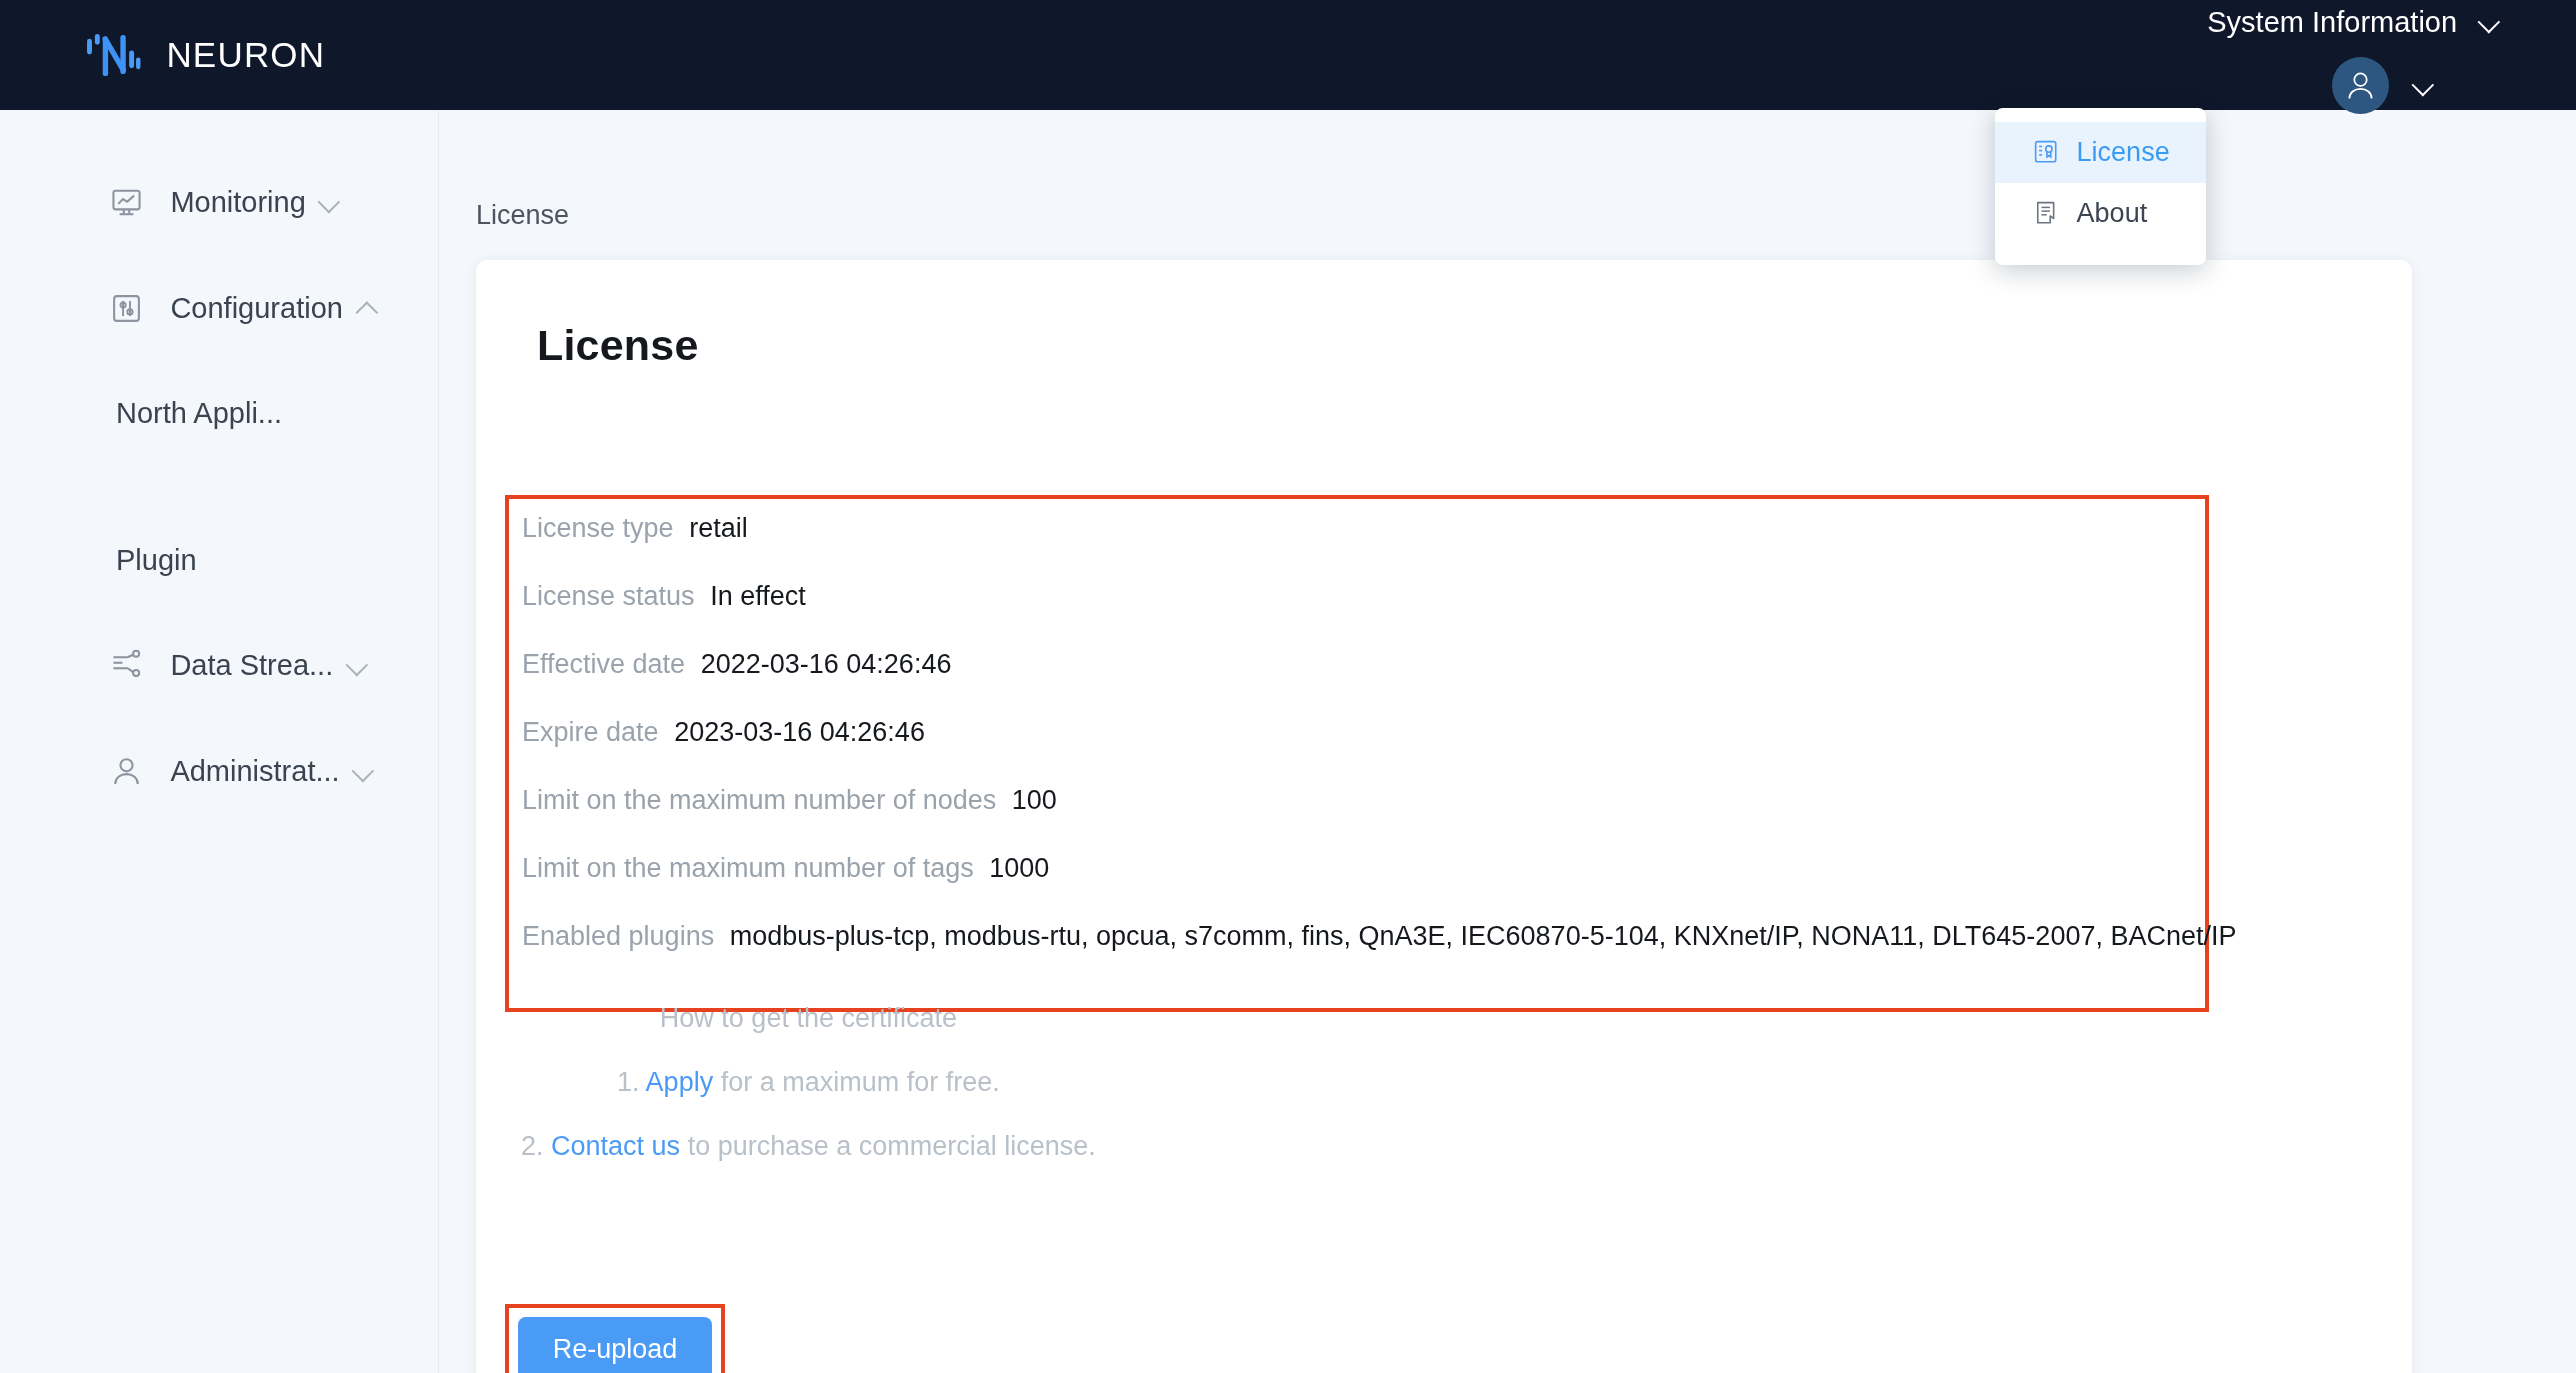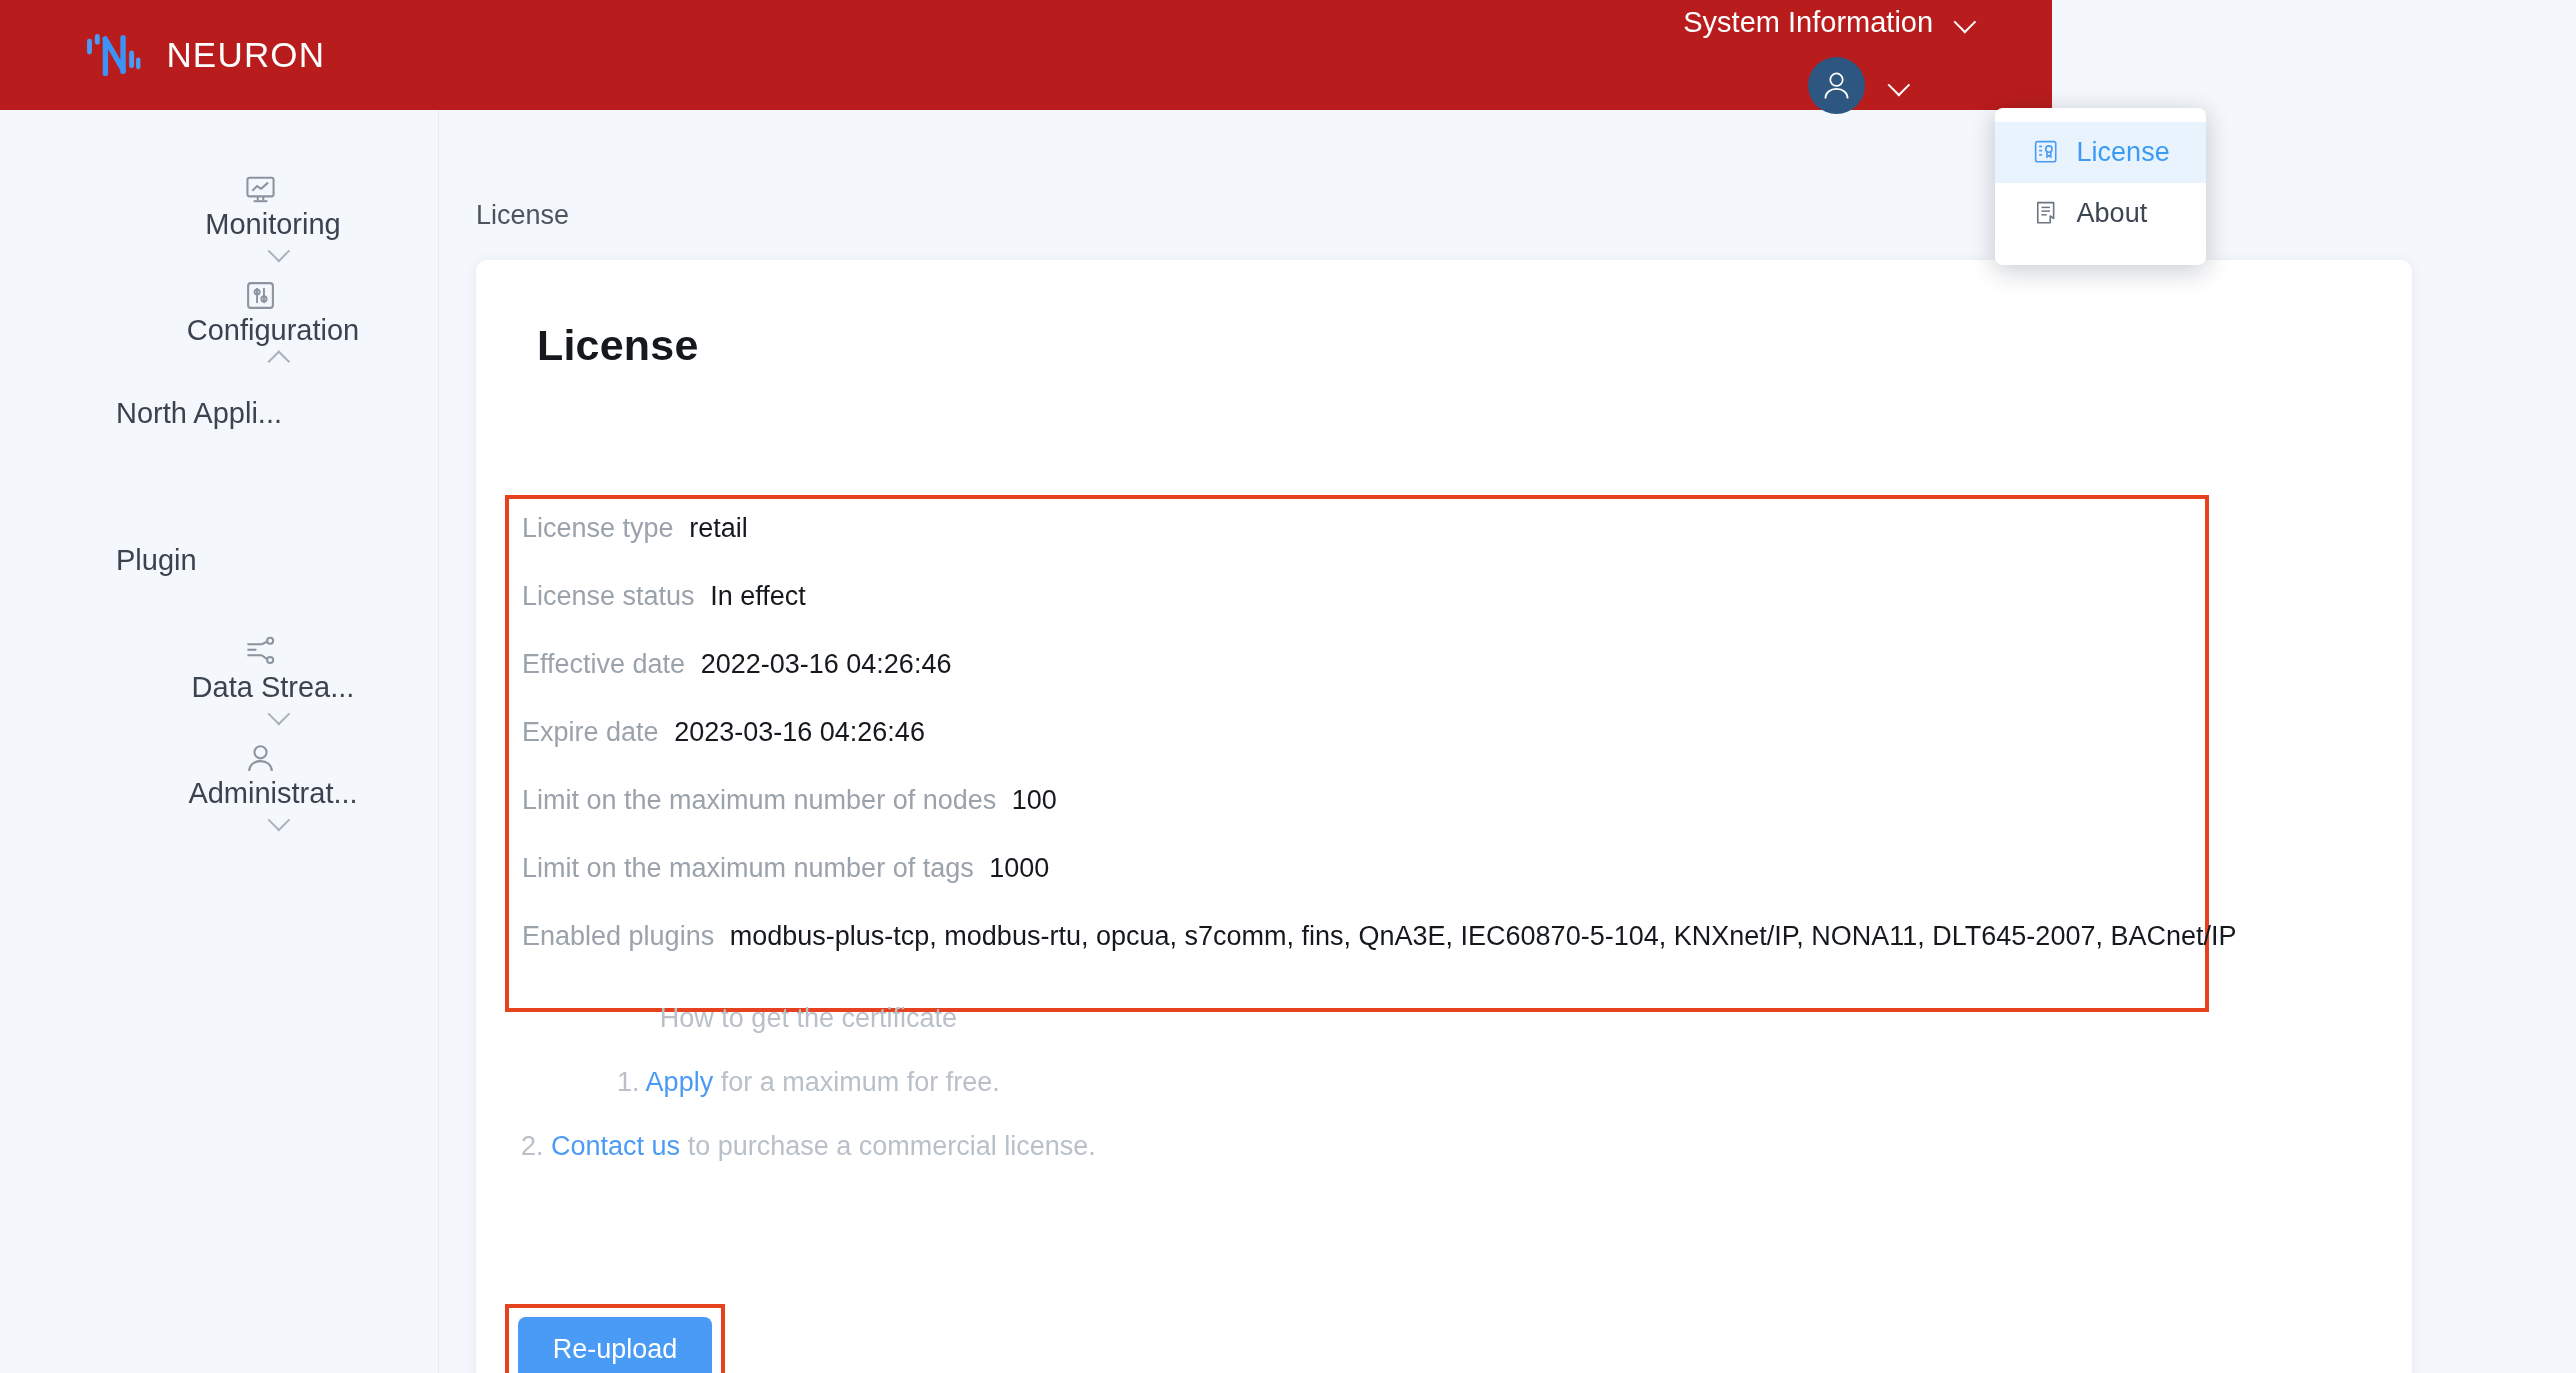--- a/index.html
+++ b/index.html
@@ -13,23 +13,23 @@
     font-family: "Liberation Sans", sans-serif;
     overflow: hidden;
     position: relative;
     -webkit-font-smoothing: antialiased;
   }
 
   
   .topbar {
     position: absolute;
     top: 0; left: 0;
-    width: 2052px;
+    width: 2576px;
     height: 110px;
-    background: #b91c1c;
+    background: #0f172a;
     display: flex;
     align-items: center;
     z-index: 40;
   }
   .brand {
     display: flex;
     align-items: center;
     margin-left: 86px;
     gap: 25.4px;
   }
@@ -148,21 +148,20 @@
     z-index: 10;
   }
   .nav-group { margin-top: 61px; }
   .nav-item {
     display: flex;
     align-items: center;
     height: 63px;
     padding-left: 108px;
     cursor: pointer;
     position: relative;
-    flex-direction: column;
   }
   .nav-icon {
     width: 37px;
     height: 37px;
     margin-right: 25.4px;
     flex: none;
     display: inline-flex;
     align-items: center;
     justify-content: center;
     color: #8b949f;

